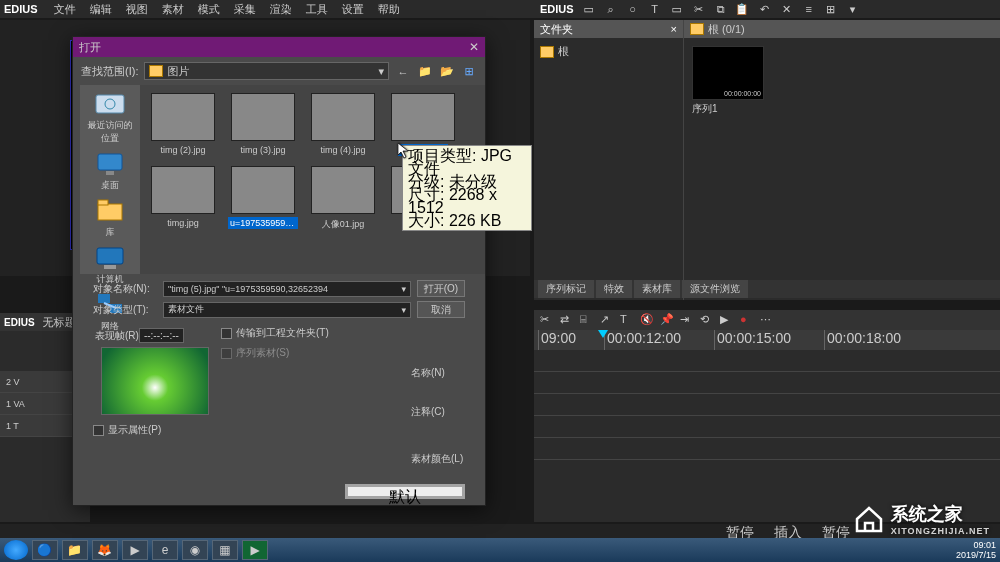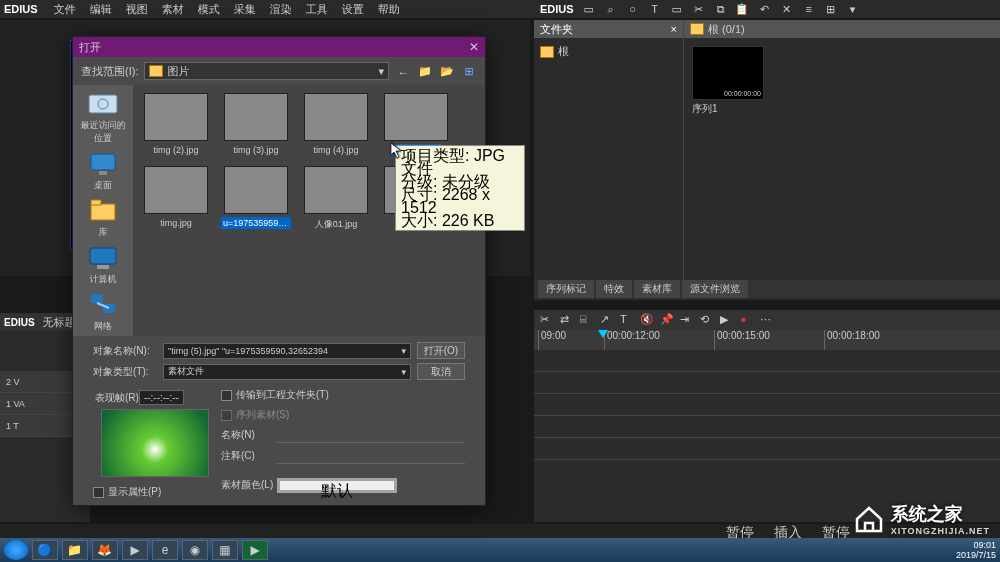--- a/index.html
+++ b/index.html
@@ -34,21 +34,21 @@
 .bin-tabs .tab { padding: 2px 8px; background: #444; font-size: 10px; cursor: pointer; }
 
 
 .preview-area { position: absolute; top: 20px; left: 0; width: 530px; height: 256px; background: #222; }
 .preview-box { position: absolute; top: 20px; left: 70px; width: 380px; height: 210px; border: 1px solid #33c; background: #000; }
 
 
 .timeline-area { position: absolute; top: 310px; left: 534px; right: 0; bottom: 40px; background: #2b2b2b; }
 .timeline-toolbar { height: 20px; background: #333; display: flex; align-items: center; gap: 6px; padding: 0 6px; }
 .timeline-toolbar .icon { width: 14px; height: 14px; color: #ccc; cursor: pointer; }
-.timeline-ruler { height: 20px; background: #3a3a3a; display: flex; align-items: center; font-size: 10px; position: relative; }
+.timeline-ruler { height: 20px; background: #3a3a3a; display: flex; align-items: center; font-size: 14px; position: relative; }
 .timeline-ruler .tick { position: absolute; border-left: 1px solid #666; height: 100%; padding-left: 2px; }
 .timeline-ruler .playhead { position: absolute; left: 64px; top: 0; width: 0; height: 0; border-left: 5px solid transparent; border-right: 5px solid transparent; border-top: 8px solid #0cf; }
 .timeline-tracks { background: #2b2b2b; }
 .timeline-tracks .track { height: 22px; border-bottom: 1px solid #444; }
 
 
 .left-timeline { position: absolute; top: 313px; left: 0; width: 90px; bottom: 40px; background: #2b2b2b; }
 .left-timeline .header { height: 18px; background: #333; display: flex; align-items: center; }
 .left-timeline .header .logo { color: #fff; font-weight: bold; font-size: 10px; padding: 0 4px; }
 .left-timeline .tracks { margin-top: 40px; }
@@ -69,21 +69,21 @@
 .watermark .house { width: 32px; height: 28px; }
 .watermark .sub { font-size: 9px; letter-spacing: 1px; display: block; opacity: .8; }
 
 
 .dialog { position: absolute; top: 36px; left: 72px; width: 414px; height: 470px; background: #4a4a4a; border: 1px solid #222; box-shadow: 0 4px 20px rgba(0,0,0,.6); z-index: 100; display: flex; flex-direction: column; }
 .dialog .titlebar { height: 20px; background: #701a75; display: flex; align-items: center; padding: 0 6px; justify-content: space-between; }
 .dialog .titlebar .close { cursor: pointer; font-size: 12px; }
 .dialog .lookrow { height: 28px; display: flex; align-items: center; padding: 4px 8px; gap: 6px; }
 .dialog .lookrow .combo { flex: 1; height: 18px; background: #333; border: 1px solid #666; display: flex; align-items: center; padding: 0 4px; gap: 4px; }
 .dialog .lookrow .navicon { width: 16px; height: 16px; cursor: pointer; display: inline-flex; align-items: center; justify-content: center; }
-.dialog .body { flex: 1; display: flex; min-height: 0; }
+.dialog .body { flex: 1; display: flex; min-height: 0; margin-left: 7px; }
 
 
 .places { width: 60px; background: #5a5a5a; display: flex; flex-direction: column; align-items: center; padding: 4px 0; gap: 2px; }
 .place { width: 54px; display: flex; flex-direction: column; align-items: center; gap: 2px; padding: 2px; cursor: pointer; }
 .place .icon { width: 32px; height: 26px; }
 .place .label { font-size: 9px; text-align: center; }
 
 
 .filelist { flex: 1; background: #444; padding: 8px; display: flex; flex-wrap: wrap; gap: 10px; align-content: flex-start; position: relative; }
 .file-item { width: 70px; display: flex; flex-direction: column; align-items: center; gap: 3px; cursor: pointer; }
@@ -109,21 +109,21 @@
 .dialog .row { display: flex; align-items: center; gap: 6px; }
 .dialog .row .lbl { width: 64px; font-size: 10px; }
 .dialog .row .input { flex: 1; height: 16px; background: #222; border: 1px solid #666; color: #ccc; font-size: 9px; padding: 0 4px; display: flex; align-items: center; overflow: hidden; }
 .dialog .row .btn { width: 48px; height: 17px; background: #555; border: 1px solid #777; text-align: center; font-size: 10px; cursor: pointer; display: flex; align-items: center; justify-content: center; }
 .dialog .preview-row { display: flex; gap: 10px; margin-top: 4px; }
 .dialog .preview-left { width: 118px; }
 .dialog .preview-right { flex: 1; display: flex; flex-direction: column; gap: 6px; }
 .dialog .preview-img { width: 108px; height: 68px; border: 1px solid #666; margin-left: 8px; }
 .dialog .check { display: flex; align-items: center; gap: 4px; font-size: 10px; }
 .dialog .check .box { width: 11px; height: 11px; border: 1px solid #888; background: #333; }
-.dialog .field-row { display: flex; align-items: flex-start; gap: 2px; font-size: 10px; }
+.dialog .field-row { display: flex; align-items: flex-end; gap: 18px; font-size: 10px; flex-direction: column; }
 .dialog .field-row .fl { width: 54px; }
 .dialog .field-row .fv { flex: 1; height: 15px; border-bottom: 1px solid #666; }
 .dialog .swatch { width: 120px; height: 15px; background: #eee; color: #000; text-align: center; border: 3px solid #a3a3a3; font-size: 16px; }
 .tc-row { display: flex; align-items: center; padding: 2px 0 4px 2px; font-size: 10px; }
 .tc-box { background: #222; border: 1px solid #666; padding: 0 4px; height: 15px; display: flex; align-items: center; }
 
 .folder-ic { width:14px; height:12px; display:inline-block; background:#fc6; border:1px solid #a70; }
 .cursor { position: absolute; width: 12px; height: 16px; z-index: 20; }
 .cursor svg { filter: drop-shadow(0 0 1px #000); }
 </style>

